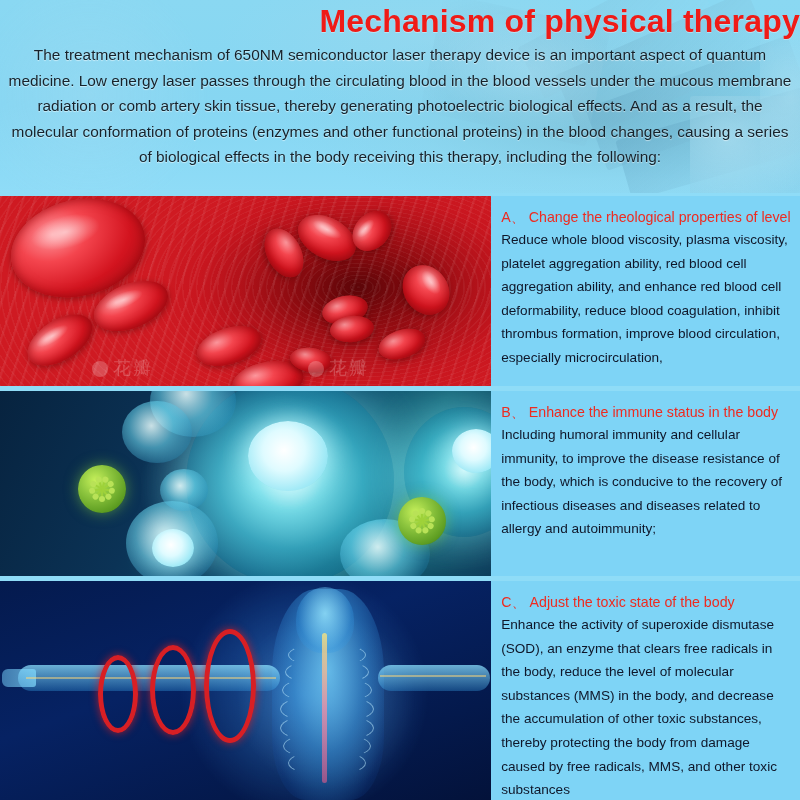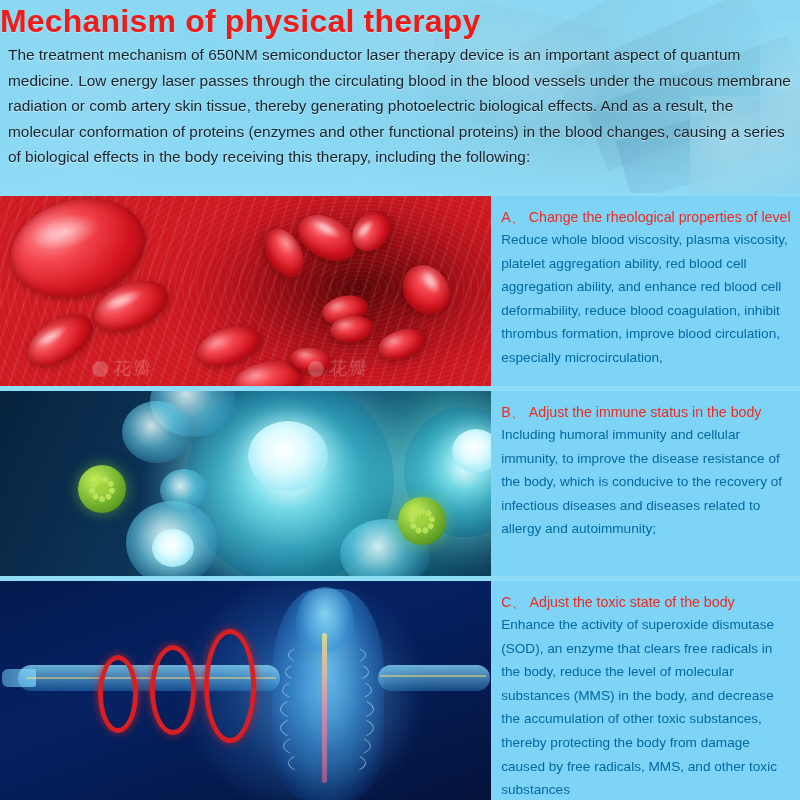--- a/index.html
+++ b/index.html
@@ -24,47 +24,47 @@
   .card1{left:560px;top:30px;width:210px;height:70px;background:linear-gradient(160deg,rgba(110,170,195,.55),rgba(175,220,238,.15));transform:rotate(-24deg);}
   .card2{left:590px;top:70px;width:215px;height:66px;background:linear-gradient(160deg,rgba(95,160,190,.55),rgba(170,218,238,.12));transform:rotate(-20deg);}
   .card3{left:620px;top:112px;width:200px;height:62px;background:linear-gradient(160deg,rgba(85,150,182,.5),rgba(165,215,235,.12));transform:rotate(-16deg);}
   .card4{left:520px;top:0px;width:190px;height:58px;background:linear-gradient(160deg,rgba(120,180,205,.42),rgba(180,225,242,.1));transform:rotate(-28deg);}
   .hand1{left:690px;top:96px;width:130px;height:120px;border-radius:55% 45% 50% 50%;background:radial-gradient(ellipse at 30% 35%,rgba(190,228,243,.75),rgba(120,180,205,.25) 70%,rgba(0,0,0,0));}
   .hand2{left:430px;top:10px;width:170px;height:120px;border-radius:50% 50% 45% 55%;background:radial-gradient(ellipse at 60% 50%,rgba(180,222,240,.55),rgba(120,180,205,.2) 70%,rgba(0,0,0,0));transform:rotate(12deg);}
   .hand3{left:760px;top:20px;width:90px;height:170px;border-radius:50%;background:radial-gradient(ellipse at 35% 45%,rgba(195,232,246,.6),rgba(0,0,0,0) 72%);}
   .glow-l{position:absolute;left:-40px;top:-20px;width:260px;height:230px;border-radius:50%;background:radial-gradient(circle,rgba(175,222,242,.45),rgba(0,0,0,0) 70%);}
 
   .title{
-    position:absolute;left:0;top:3px;width:800px;text-align:left;
+    position:absolute;left:0;top:3px;width:800px;text-align:right;
     color:#ef1b17;font-size:32px;font-weight:bold;letter-spacing:.2px;
     font-family:"Liberation Sans", sans-serif;
     text-shadow:0 1px 0 rgba(255,255,255,.35);
   }
   .intro{
     position:absolute;left:8px;top:42px;width:784px;
-    color:#16222b;font-size:15.4px;line-height:25.6px;
+    text-align:center;color:#16222b;font-size:15.4px;line-height:25.6px;
     text-shadow:0 1px 1px rgba(255,255,255,.55);
   }
 
   
   .row{position:absolute;left:0;width:800px;display:flex;}
   .row-a{top:196px;height:190px;}
   .row-b{top:391px;height:185px;}
   .row-c{top:581px;height:219px;}
 
   .pic{position:relative;width:500px;height:100%;overflow:hidden;}
   .txt{
     position:relative;width:314px;height:100%;background:#7ed4f6;
     padding:12px 8px 0 10px;box-sizing:border-box;
   }
   .txt h3{
     margin:0 0 1px 0;color:#ee2b20;font-size:14.2px;font-weight:normal;
     white-space:nowrap;
   }
-  .txt p{margin:0;color:#0369a1;font-size:13.6px;line-height:23.6px;}
+  .txt p{margin:0;color:#0f172a;font-size:13.6px;line-height:23.6px;}
 
   
   .blood{
     background:
       radial-gradient(ellipse 42% 62% at 73% 48%, #5c0508 0%, #8d0b10 32%, #b3121a 58%, #c8161f 78%, #cf1a22 100%),
       radial-gradient(ellipse 70% 90% at 18% 40%, #e4212a 0%, #cc1720 45%, #a50f16 80%),
       linear-gradient(120deg,#d2161f,#9d0d14);
   }
   .blood .swirl{position:absolute;inset:0;
     background:repeating-radial-gradient(ellipse 46% 66% at 73% 48%,
@@ -207,21 +207,21 @@
         <i style="transform:translate(-50%,0) rotate(100deg)"></i>
           <i style="transform:translate(-50%,0) rotate(140deg)"></i>
         <i style="transform:translate(-50%,0) rotate(180deg)"></i>
           <i style="transform:translate(-50%,0) rotate(220deg)"></i>
         <i style="transform:translate(-50%,0) rotate(260deg)"></i>
           <i style="transform:translate(-50%,0) rotate(300deg)"></i>
         <i style="transform:translate(-50%,0) rotate(340deg)"></i>
       </span>
     </div>
     <div class="txt">
-      <h3>B、  Adjust the immune status in the body</h3>
+      <h3>B、  Enhance the immune status in the body</h3>
       <p>Including humoral immunity and cellular immunity, to improve the disease resistance of the body, which is conducive to the recovery of infectious diseases and diseases related to allergy and autoimmunity;</p>
     </div>
   </div>
 
   <div class="row row-c">
     <div class="pic bodyscan">
       <span class="glow-body"></span>
       <span class="torso"></span>
       <span class="head"></span>
       <span class="arm l"></span>

